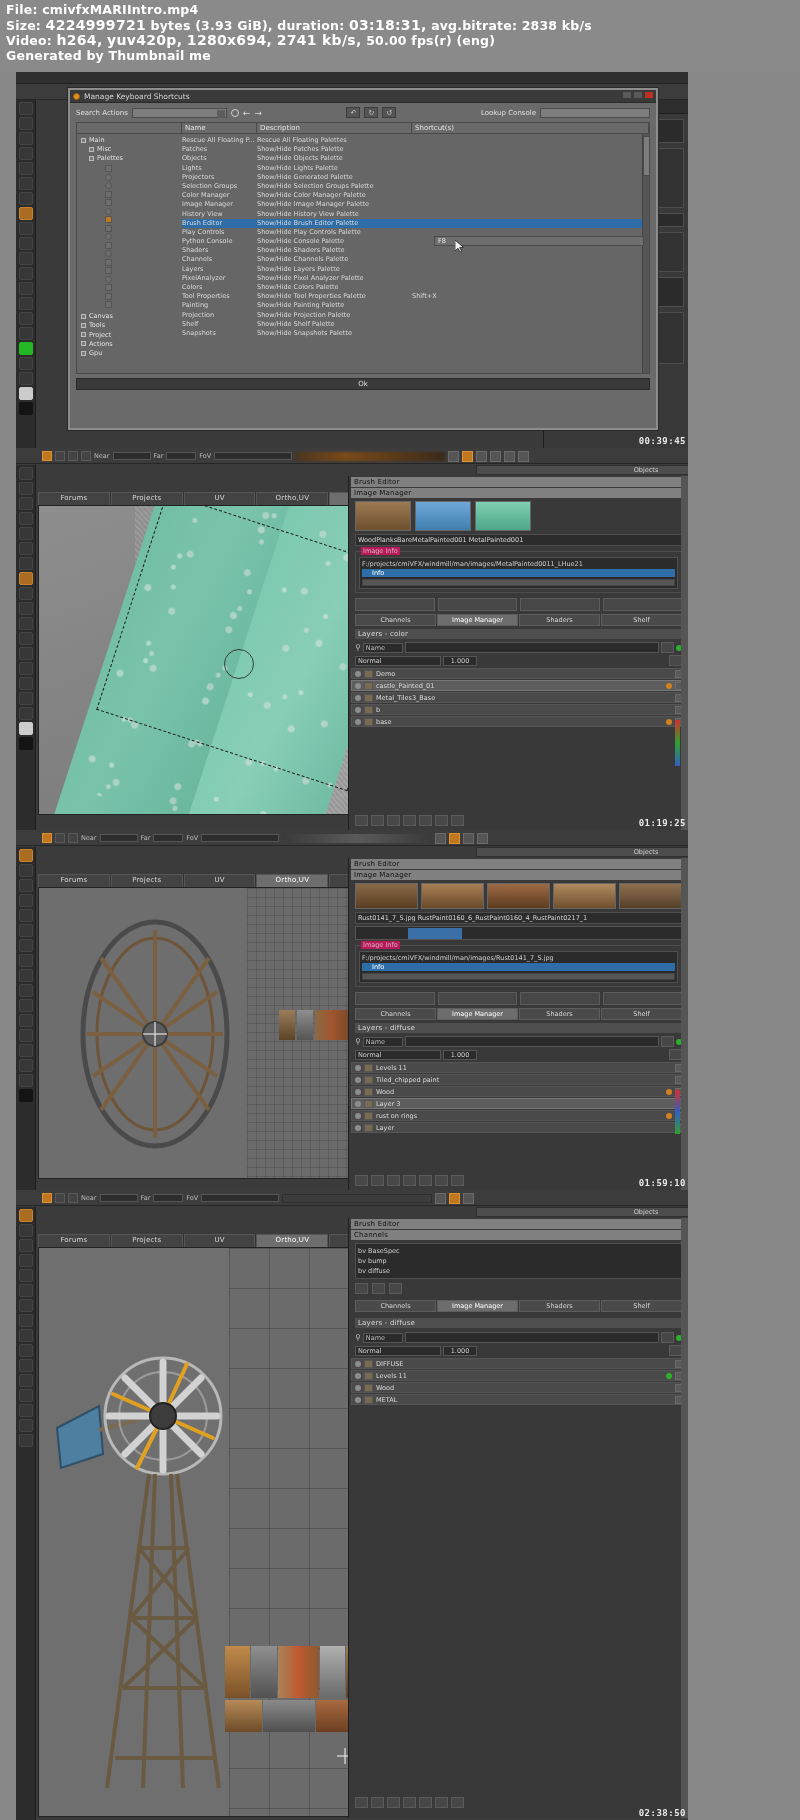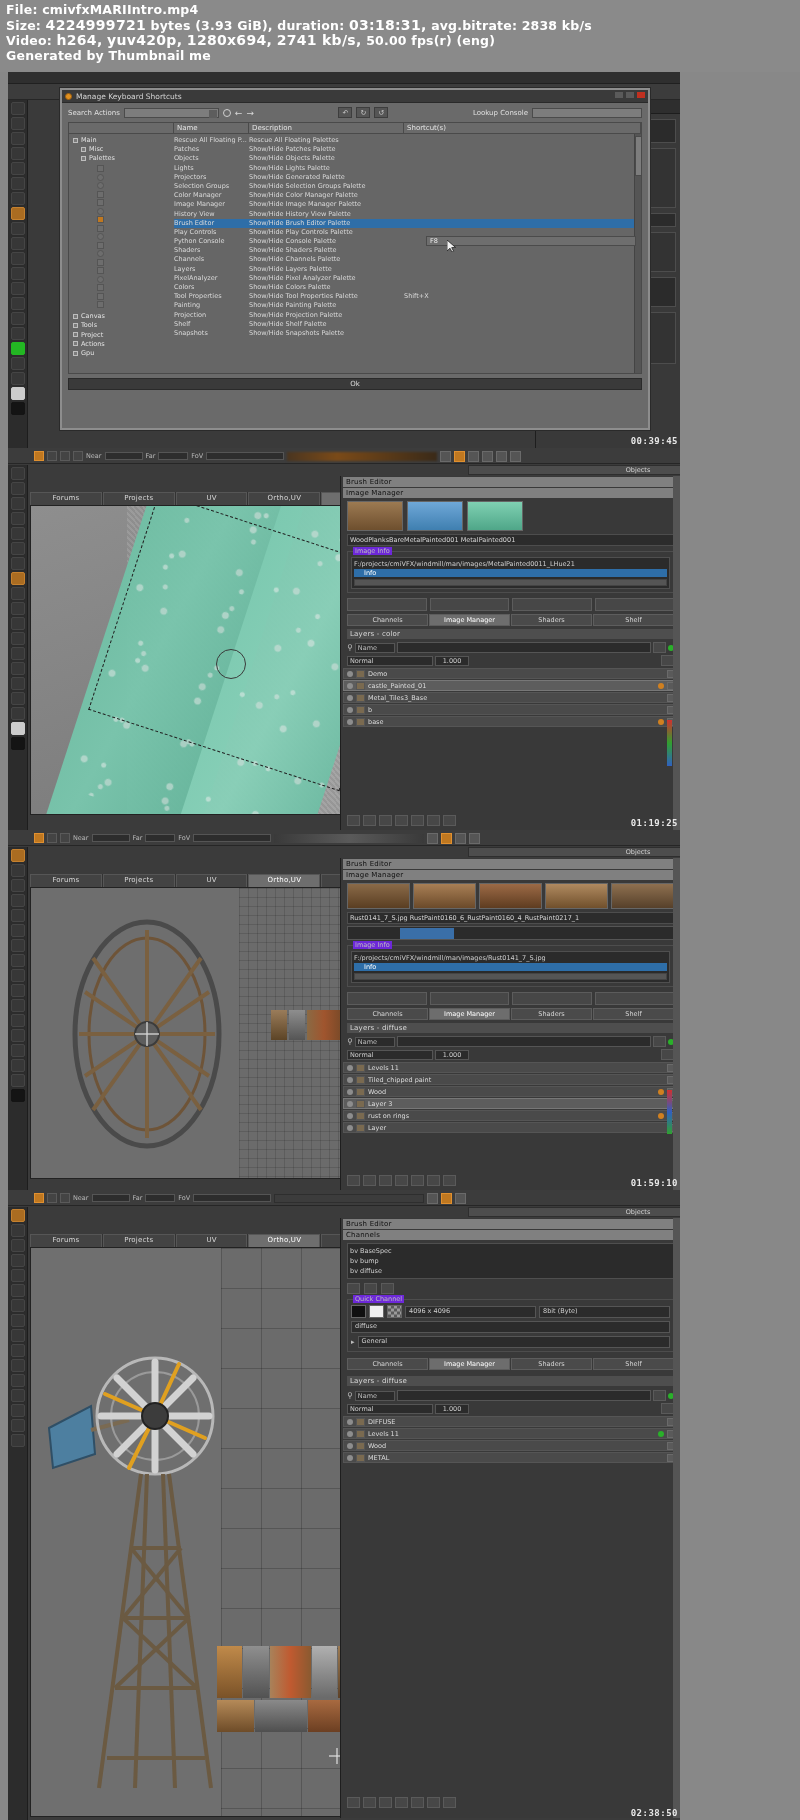--- a/index.html
+++ b/index.html
@@ -13,21 +13,21 @@
   
   .header {
     position: absolute; left: 0; top: 0; width: 800px; height: 72px;
     background: #8a8a8a; color: #ffffff;
     padding: 3px 6px;
     font-family: "DejaVu Sans", sans-serif;
   }
   .header .line { font-size: 12.5px; font-weight: bold; line-height: 14.5px; white-space: nowrap; letter-spacing: 0.2px; }
   .header .sm { font-size: 14px; letter-spacing: 0.3px; }
   
-  .panel { position: absolute; left: 8px; width: 672px; background: #3b3b3b; overflow: hidden; }
+  .panel { position: absolute; left: 16px; width: 672px; background: #3b3b3b; overflow: hidden; }
   .p1 { top: 72px; height: 376px; background: #3a3a3a; }
   .p2 { top: 448px; height: 382px; }
   .p3 { top: 830px; height: 360px; }
   .p4 { top: 1190px; height: 630px; }
 
   
   .menubar { position:absolute; left:0; top:0; width:100%; height:12px; background:#2f2f2f; border-bottom:1px solid #202020;}
   .toolbar-top { position:absolute; left:0; width:100%; height:16px; background:#3c3c3c; border-bottom:1px solid #262626; }
   .toolstrip-left { position:absolute; left:0; width:20px; background:#2c2c2c; border-right:1px solid #1d1d1d; }
   .tool-ico { width:14px; height:13px; margin:2px 3px; background:#3a3a3a; border:1px solid #4a4a4a; border-radius:2px; opacity:.85;}
@@ -56,21 +56,21 @@
       linear-gradient(to right, rgba(0,0,0,.13) 1px, transparent 1px),
       linear-gradient(to bottom, rgba(0,0,0,.13) 1px, transparent 1px);
     background-size: 9px 9px;
   }
 
   
   .dock { position:absolute; right:0; background:#393939; border-left:1px solid #1e1e1e; }
   .pal-title { background:#808080; color:#101010; font-size:7px; padding:1px 3px; margin:1px 2px; letter-spacing:.2px;}
   .pal-title.dark { background:#4e4e4e; color:#d9d9d9;}
   .group { border:1px solid #4d4d4d; margin:3px 3px; padding:5px 3px 3px; position:relative; }
-  .group > .legend { position:absolute; top:-5px; left:5px; background:#6d28d9; color:#bdbdbd; font-size:6.5px; padding:0 2px;}
+  .group > .legend { position:absolute; top:-5px; left:5px; background:#be185d; color:#bdbdbd; font-size:6.5px; padding:0 2px;}
   .fieldrow { display:flex; align-items:center; gap:2px; margin:2px 2px;}
   .field { flex:1; background:#2b2b2b; border:1px solid #555; color:#cfcfcf; font-size:6.5px; padding:1px 2px; height:11px; overflow:hidden; white-space:nowrap;}
   .btn-sm { width:13px; height:11px; background:#474747; border:1px solid #5a5a5a;}
   .tabrow { display:flex; gap:1px; margin:2px 2px;}
   .tabrow .t { flex:1; background:#4a4a4a; border:1px solid #5d5d5d; color:#d5d5d5; font-size:6.5px; text-align:center; line-height:10px;}
   .tabrow .t.active { background:#6d6d6d; color:#fff;}
   .layer { display:flex; align-items:center; gap:3px; height:11px; margin:1px 2px; background:#4a4a4a; border:1px solid #555; padding:0 3px;}
   .layer.sel { background:#5d5d5d; border-color:#777;}
   .layer .nm { flex:1; color:#dcdcdc; font-size:6.5px; white-space:nowrap; overflow:hidden;}
   .dot { width:6px; height:6px; border-radius:50%; background:#8d8d8d;}
@@ -877,35 +877,20 @@
     <div style="margin:3px 6px;background:#2b2b2b;border:1px solid #4f4f4f;padding:2px;" id="chan-p4">
         <div style="color: rgb(207, 207, 207); font-size: 6.5px; line-height: 10px; white-space: nowrap;">bv BaseSpec</div>
         <div style="color: rgb(207, 207, 207); font-size: 6.5px; line-height: 10px; white-space: nowrap;">bv bump</div>
         <div style="color: rgb(207, 207, 207); font-size: 6.5px; line-height: 10px; white-space: nowrap;">bv diffuse</div>
       </div>
     <div style="display:flex;gap:4px;margin:4px 6px;">
       <span class="btn-sm"></span>
       <span class="btn-sm"></span>
       <span class="btn-sm"></span>
     </div>
-    <div class="group" style="margin:5px 6px;">
-      <div class="legend">Quick Channel</div>
-      <div style="display:flex;align-items:center;gap:3px;">
-        <span style="width:15px;height:13px;background:#101010;border:1px solid #666;"></span>
-        <span style="width:15px;height:13px;background:#f0f0f0;border:1px solid #666;"></span>
-        <span style="width:15px;height:13px;background:repeating-conic-gradient(#9a9a9a 0 25%, #5a5a5a 0 50%) 0/6px 6px;border:1px solid #666;"></span>
-        <span style="flex:1;height:12px;background:#2b2b2b;border:1px solid #555;color:#cfcfcf;font-size:6.5px;padding-left:3px;">4096 x 4096</span>
-        <span style="flex:1;height:12px;background:#2b2b2b;border:1px solid #555;color:#cfcfcf;font-size:6.5px;padding-left:3px;">8bit (Byte)</span>
-      </div>
-      <div style="margin-top:3px;height:12px;background:#2b2b2b;border:1px solid #555;color:#cfcfcf;font-size:6.5px;padding-left:3px;">diffuse</div>
-      <div style="display:flex;align-items:center;gap:3px;margin-top:3px;">
-        <span style="color:#bbb;font-size:7px;">▸</span>
-        <span style="flex:1;height:12px;background:#2b2b2b;border:1px solid #555;color:#cfcfcf;font-size:6.5px;padding-left:3px;">General</span>
-      </div>
-    </div>
     <div class="tabrow" style="margin:6px 6px;" id="btabs-p4">
         <div class="t"><span>Channels</span></div>
         <div class="t active"><span>Image Manager</span></div>
         <div class="t"><span>Shaders</span></div>
         <div class="t"><span>Shelf</span></div>
       </div>
     <div class="pal-title dark" style="margin:4px 6px;">Layers - diffuse</div>
     <div class="fieldrow" style="margin:2px 6px;">
       <span style="color:#bbb;font-size:8px;">⚲</span>
       <span style="width:40px;height:10px;background:#2b2b2b;border:1px solid #555;color:#bdbdbd;font-size:6.5px;padding-left:2px;">Name</span>

